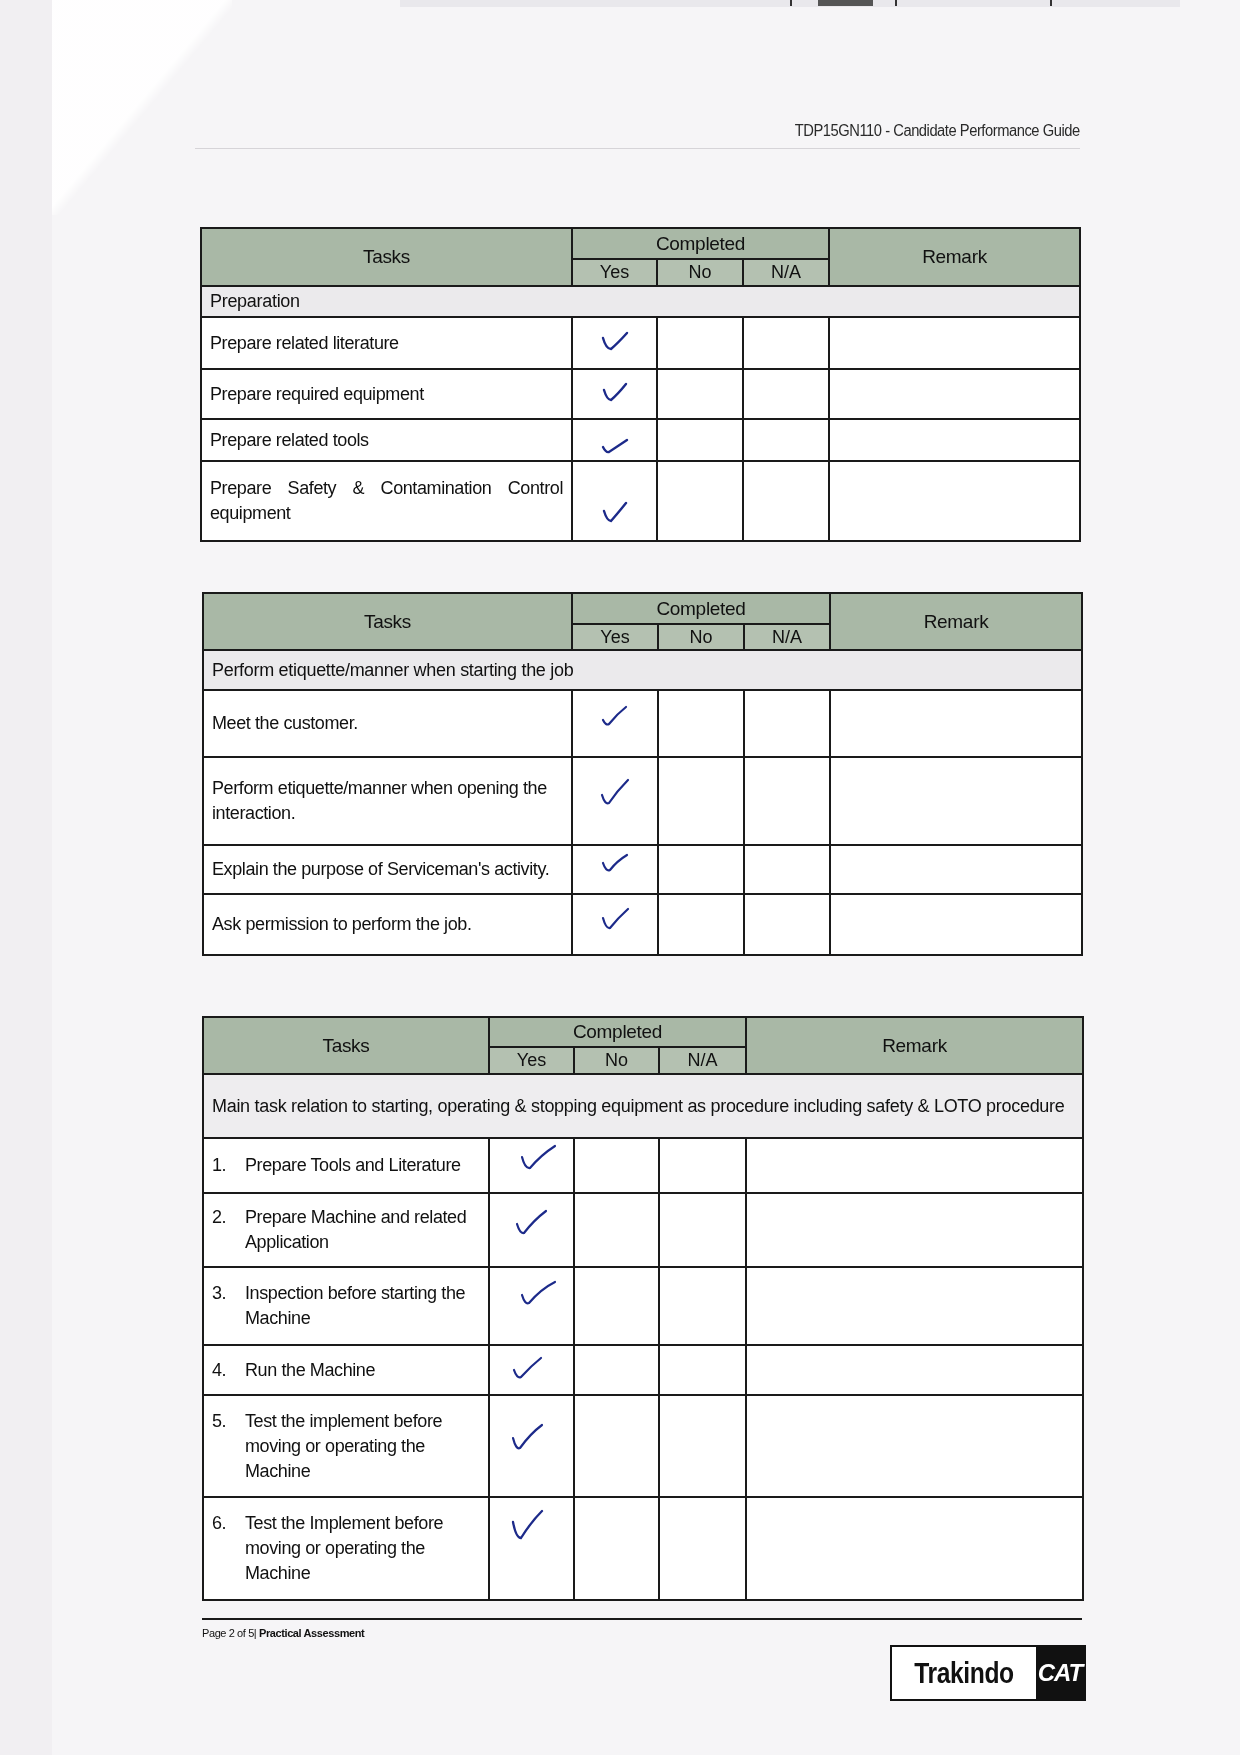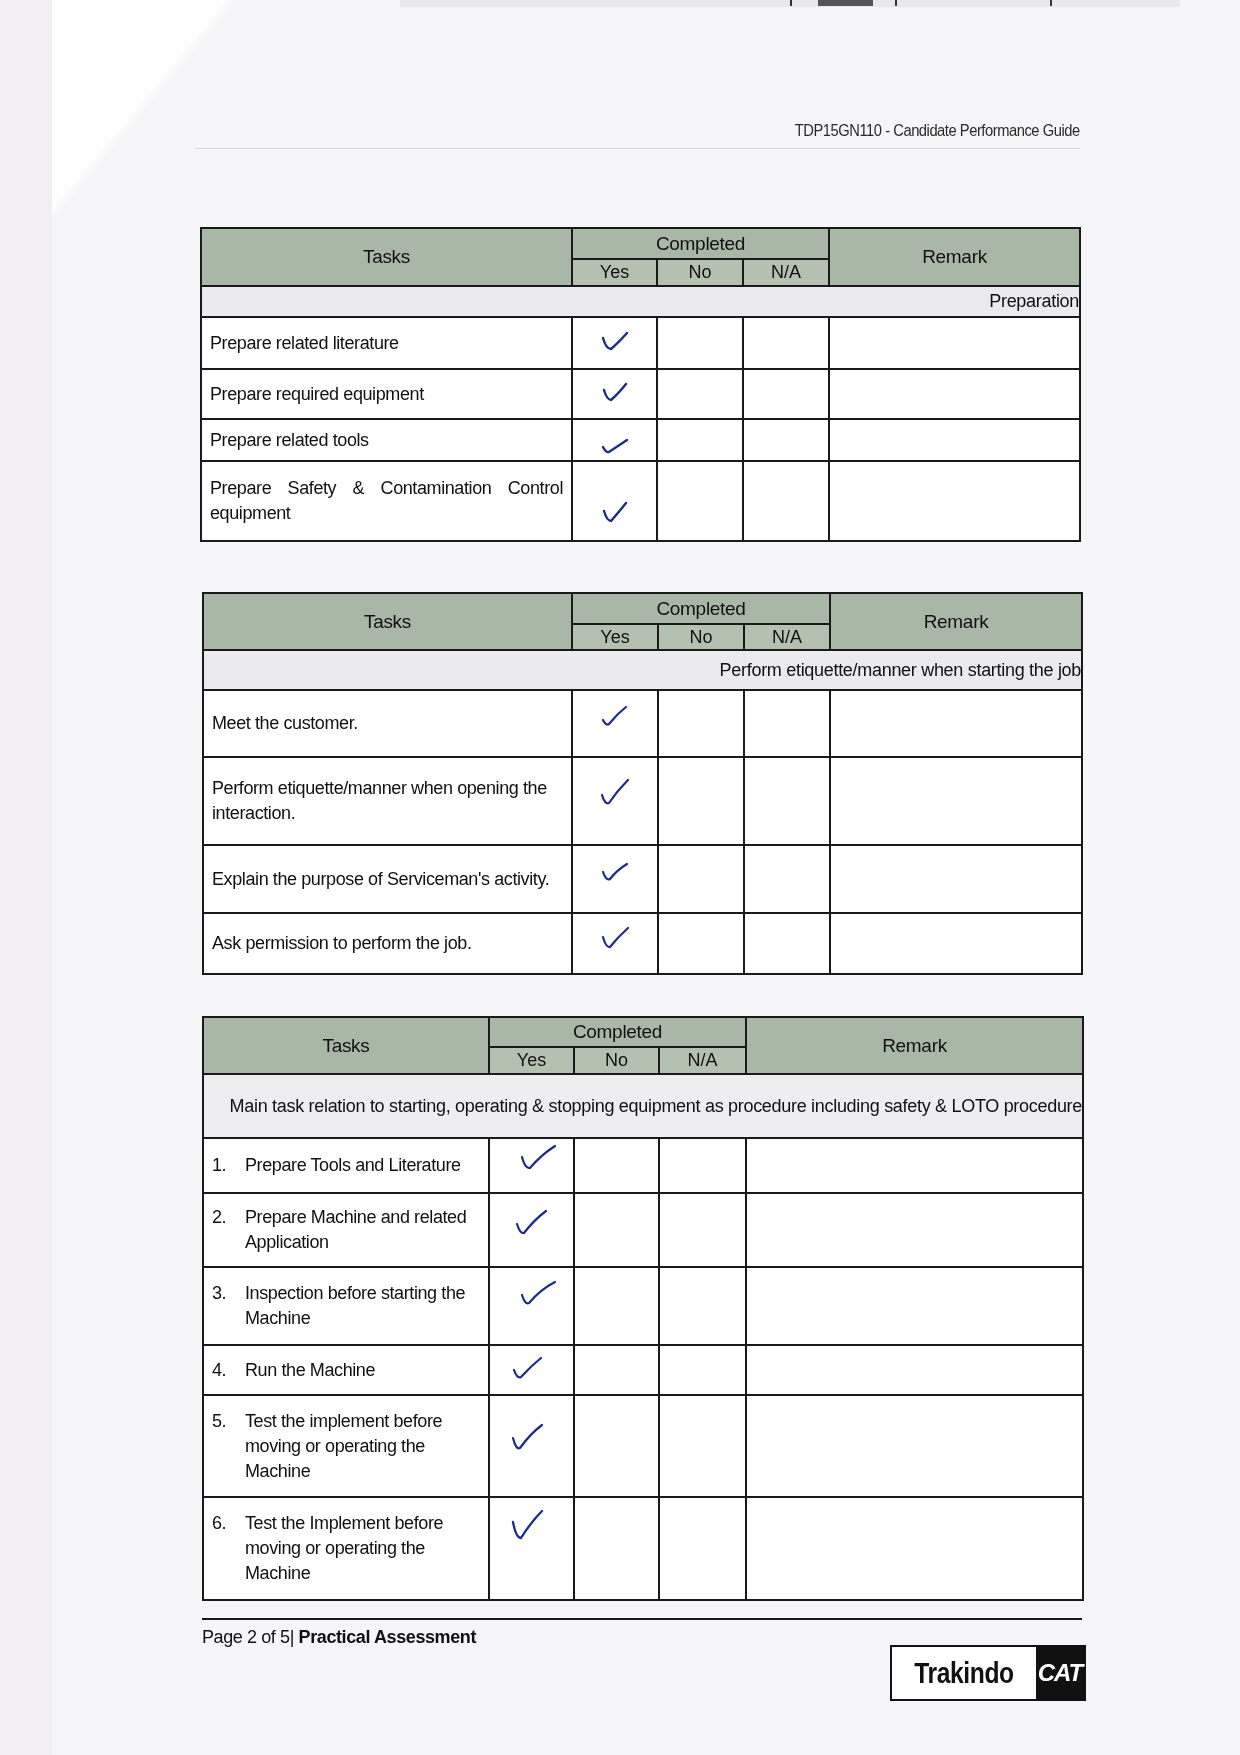--- a/index.html
+++ b/index.html
@@ -35,31 +35,31 @@
   table.grid {
     position: absolute; border-collapse: collapse; table-layout: fixed;
     background: #fff;
   }
   table.grid td, table.grid th {
     border: 2px solid #1a1a1a; padding: 0; font-weight: normal;
   }
   .hdr { background: #a9b8a6; font-weight: bold; text-align: center; font-size: 19px; letter-spacing: -0.3px; }
   .hdr-sub { background: #b4c1b1; font-weight: bold; text-align: center; font-size: 18px; }
   .section {
-    background: #ebeaec; font-weight: bold; font-size: 18px; text-align: right;
+    background: #ebeaec; font-weight: bold; font-size: 18px; text-align: left;
     padding-left: 8px !important; letter-spacing: -0.3px; line-height: 25px;
   }
   .task { font-size: 18px; padding: 0 8px !important; letter-spacing: -0.4px; line-height: 25px; vertical-align: middle; }
   .task.justify { text-align: justify; text-align-last: left; }
   .num-task { display: flex; }
   .num-task .n { width: 33px; flex: none; }
   .chk { text-align: center; vertical-align: middle; }
   .chk svg { display: inline-block; }
   .footer-rule { position: absolute; left: 202px; top: 1618px; width: 880px; height: 2px; background: #1a1a1a; }
-  .footer-text { position: absolute; left: 202px; top: 1627px; font-size: 18px; letter-spacing: -0.4px; }
+  .footer-text { position: absolute; left: 202px; top: 1627px; font-size: 11px; letter-spacing: -0.4px; }
   .footer-text b { font-weight: bold; }
   .logo {
     position: absolute; left: 890px; top: 1645px; width: 192px; height: 52px;
     border: 2px solid #111; background: #fff; display: flex; align-items: stretch;
   }
   .logo .brand { flex: 1; display: flex; align-items: center; justify-content: center; font-size: 29px; font-weight: bold; letter-spacing: -0.5px; transform: scaleX(0.85); }
   .logo .cat { width: 48px; background: #111; color: #fff; display: flex; align-items: center; justify-content: center; font-weight: bold; font-size: 24px; font-style: italic; letter-spacing: -1px; }
 </style>
 </head>
 <body>
@@ -170,21 +170,21 @@
   </tr>
   <tr style="height:88px">
     <td class="task">Perform etiquette/manner when opening the interaction.</td>
     <td class="chk"><svg width="32" height="30" viewBox="0 0 32 30" style="margin-bottom:14px">
             <path d="M3 18 Q6 28 10 26 Q18 14 29 3" fill="none" stroke="#1c2a8a" stroke-width="2.2" stroke-linecap="round"></path>
           </svg></td>
     <td></td>
         <td></td>
         <td></td>
   </tr>
-  <tr style="height:68px">
+  <tr style="height:49px">
     <td class="task">Explain the purpose of Serviceman's activity.</td>
     <td class="chk"><svg width="30" height="24" viewBox="0 0 30 24" style="margin-bottom:10px">
             <path d="M3 12 Q6 21 10 19 Q17 10 27 4" fill="none" stroke="#1c2a8a" stroke-width="2.2" stroke-linecap="round"></path>
           </svg></td>
     <td></td>
         <td></td>
         <td></td>
   </tr>
   <tr style="height:61px">
     <td class="task">Ask permission to perform the job.</td>

